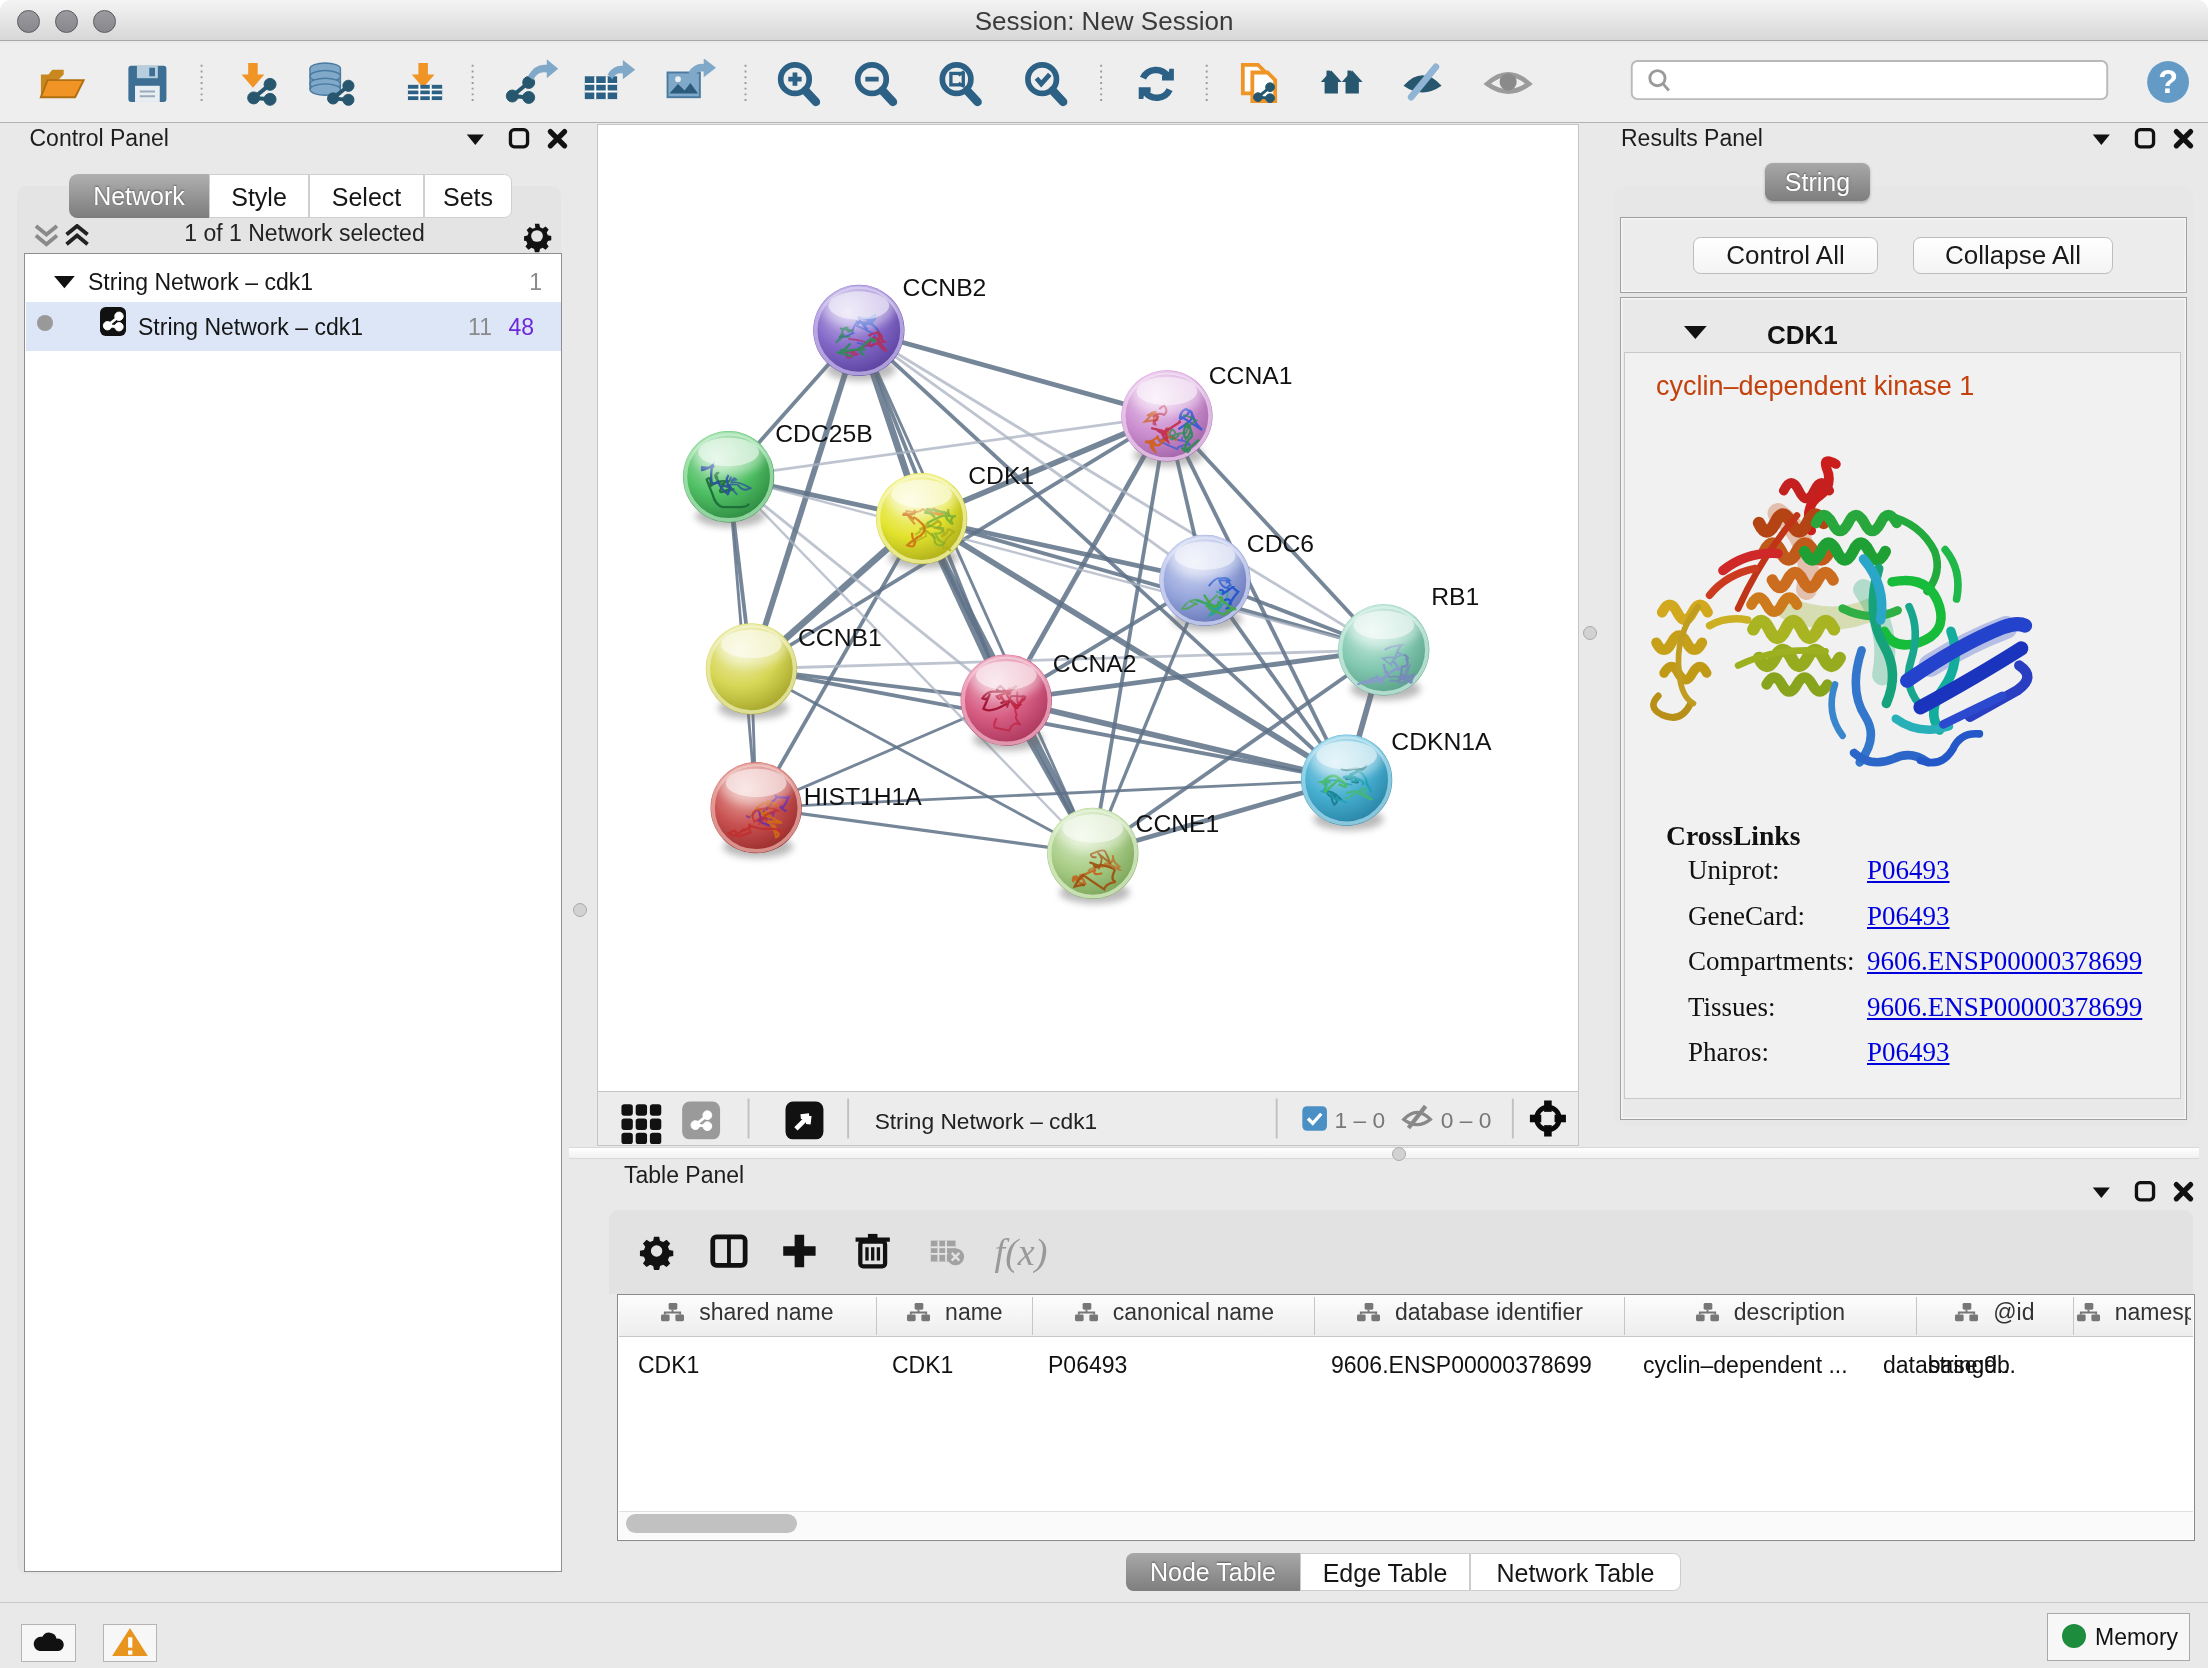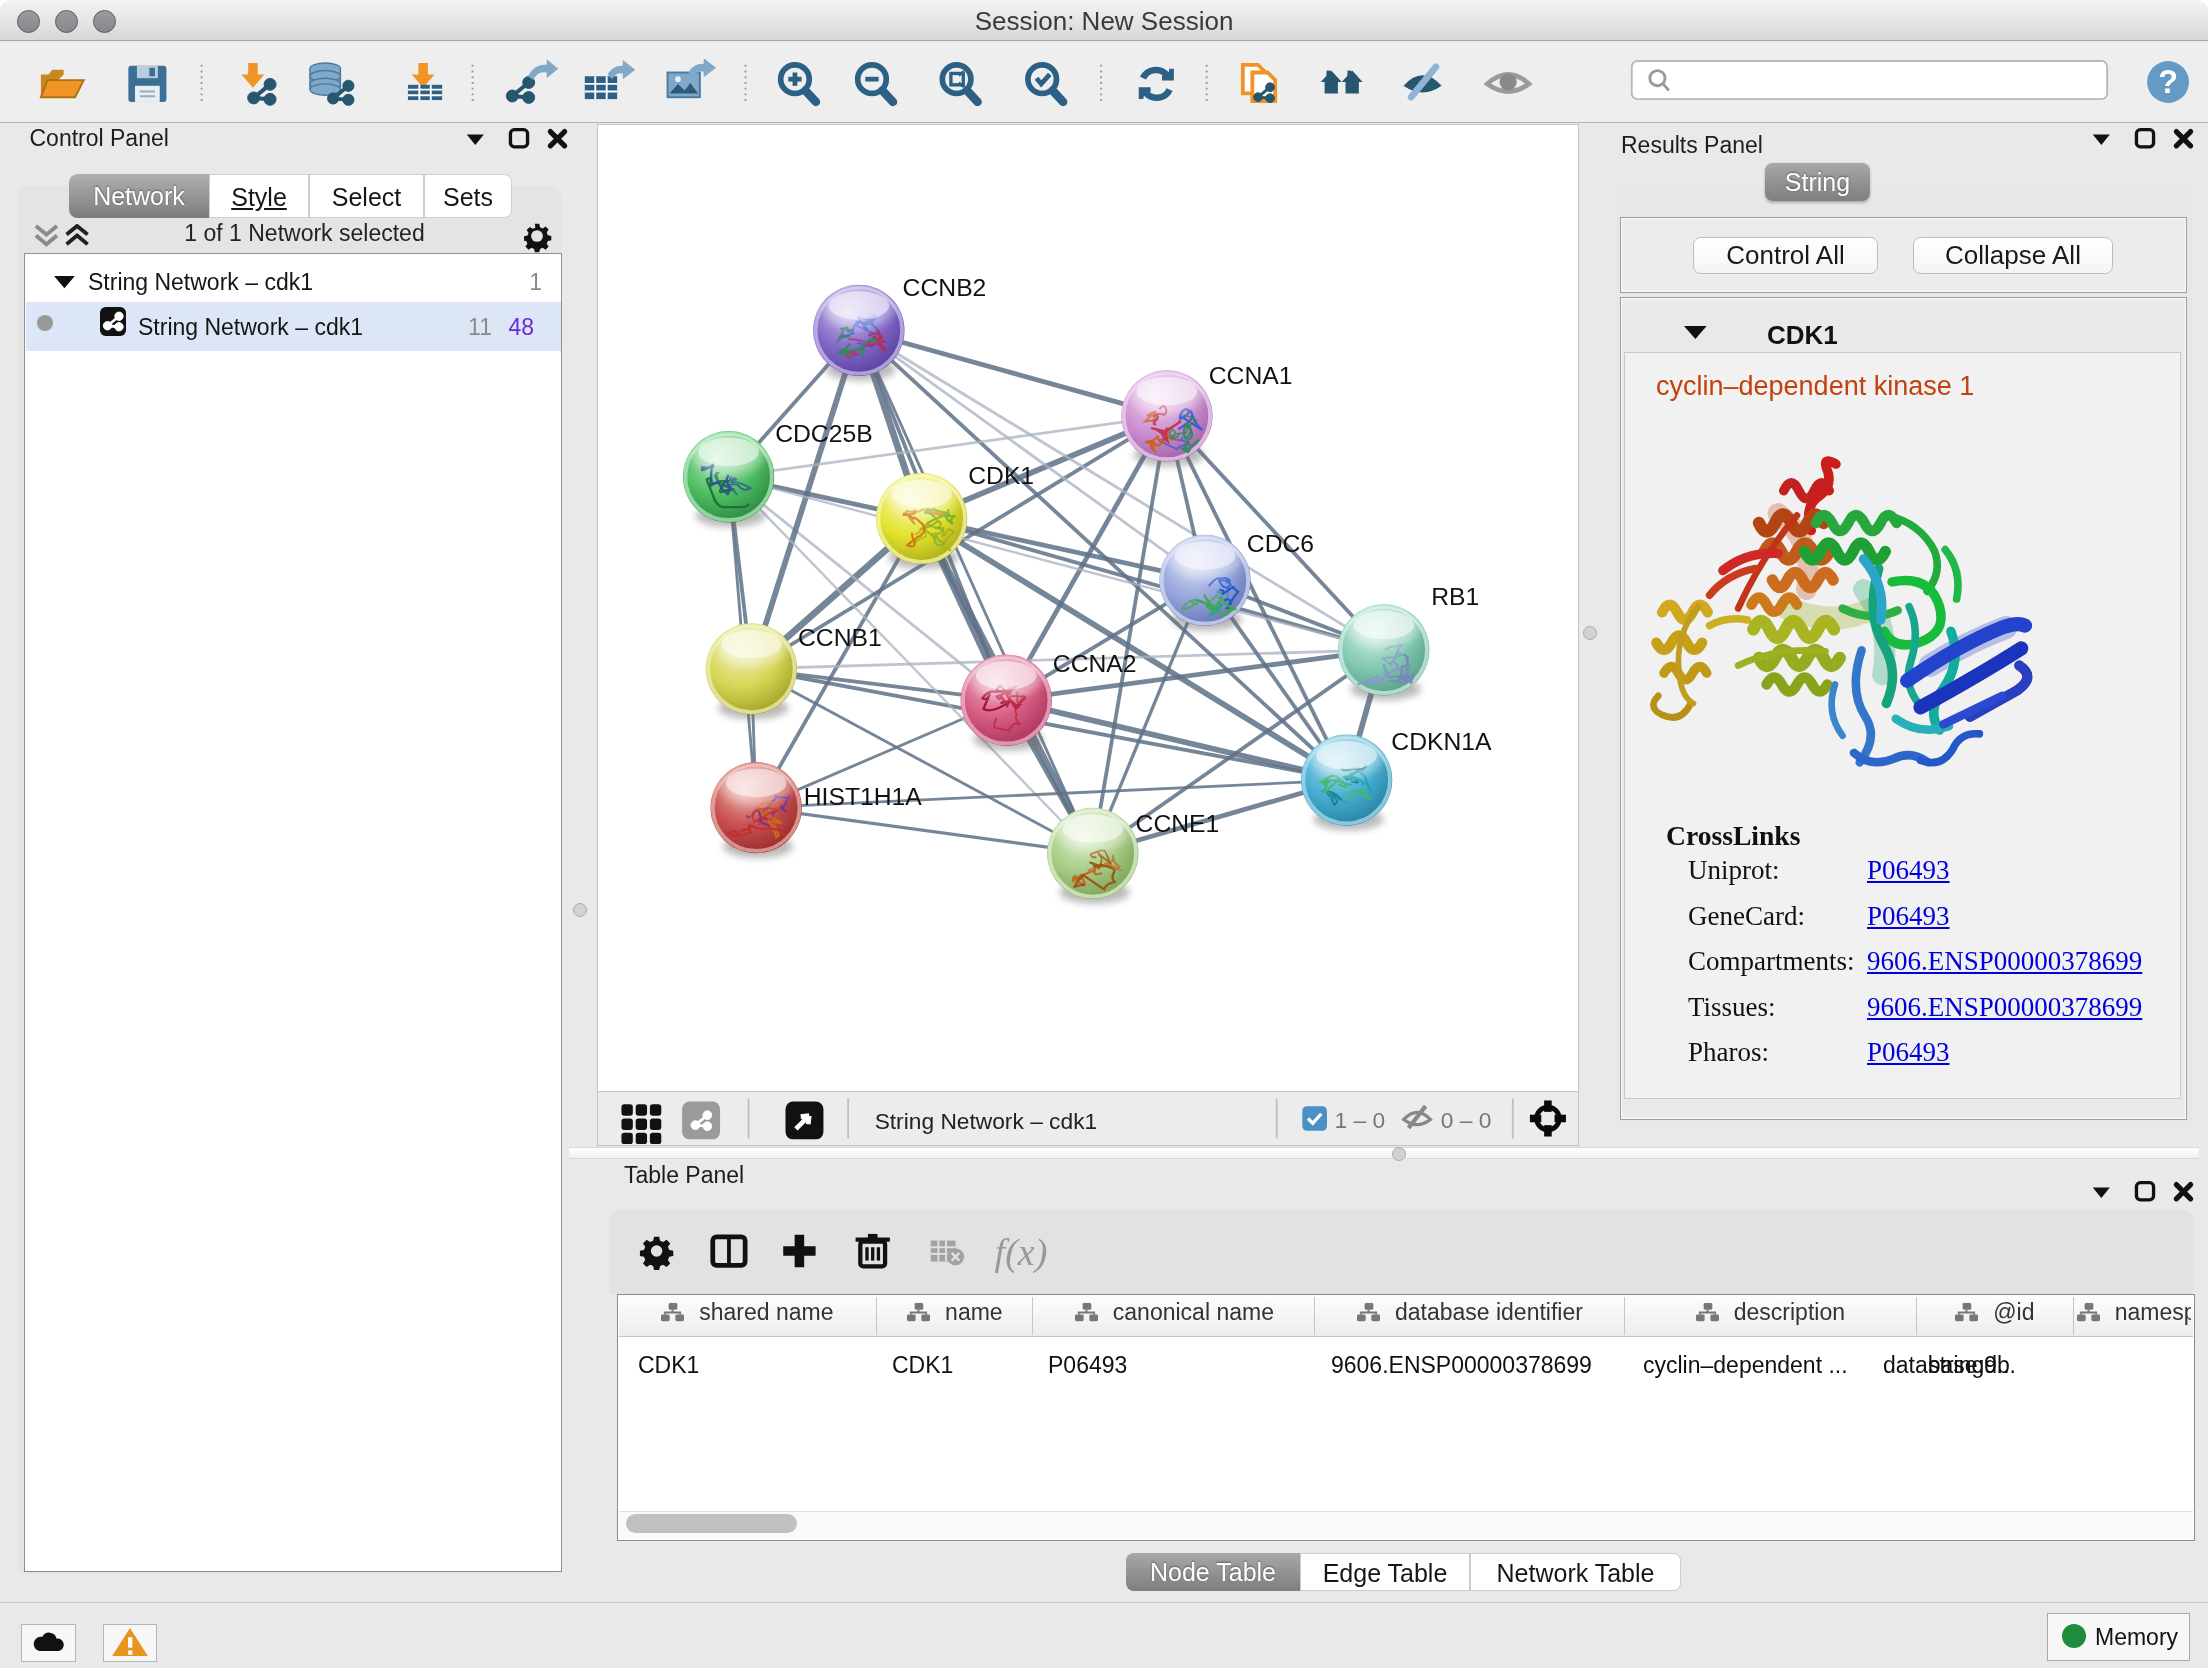--- a/index.html
+++ b/index.html
@@ -167,21 +167,21 @@
       <text x="2280" y="98" text-anchor="middle" font-family="Liberation Sans, sans-serif" font-size="34" font-weight="bold" fill="#fff">?</text>
 </svg>
 <div class="abs panel-title" style="left:29.5px;top:125px;">Control Panel</div>
 <svg width="124" height="28.5" viewBox="0 0 130 30" style="position:absolute;left:457px;top:124px">
       <path d="M 10,11 l 18,0 l -9,11 z" fill="#111"></path>
       <rect x="56" y="6" width="18" height="18" rx="4" fill="none" stroke="#111" stroke-width="3.5"></rect>
       <path d="M 98,8 l 15,15 M 113,8 l -15,15" stroke="#111" stroke-width="5.5" stroke-linecap="round"></path>
     </svg>
 <div class="abs" style="left:17px;top:186px;width:544px;height:1388px;background:#e4e4e4;border-radius:9.5px;"></div>
 <div class="tab sel" style="left:69px;width:140px;">Network</div>
-<div class="tab" style="left:209px;width:100px;text-decoration:underline;">Style</div>
+<div class="tab" style="left:209px;width:100px;">Style</div>
 <div class="tab" style="left:309px;width:115px;">Select</div>
 <div class="tab" style="left:424px;width:88px;border-radius:0 7.6px 7.6px 0;">Sets</div>
 <svg width="67" height="25" viewBox="0 0 70 26" style="position:absolute;left:34px;top:224px">
       <path d="M 2,2 l 11,9 l 11,-9 M 2,12 l 11,9 l 11,-9" stroke="#8a8a8a" stroke-width="4" fill="none"></path>
       <path d="M 34,11 l 11,-9 l 11,9 M 34,21 l 11,-9 l 11,9" stroke="#222" stroke-width="4" fill="none"></path>
     </svg>
 <div class="abs" style="left:124px;top:220px;width:361px;text-align:center;font-size:23px;color:#232323;">1 of 1 Network selected</div>
 <svg width="34" height="34" viewBox="0 0 36 36" style="position:absolute;left:520px;top:219px">
       <path d="M15.3 3h5.4l.9 4.2 3.3 1.4 3.6-2.4 3.8 3.8-2.4 3.6 1.4 3.3 4.2.9v5.4l-4.2.9-1.4 3.3 2.4 3.6-3.8 3.8-3.6-2.4-3.3 1.4-.9 4.2h-5.4l-.9-4.2-3.3-1.4-3.6 2.4-3.8-3.8 2.4-3.6-1.4-3.3L2 23.7v-5.4l4.2-.9 1.4-3.3-2.4-3.6 3.8-3.8 3.6 2.4 3.3-1.4z" fill="#111" transform="scale(0.86) translate(3,3)"></path>
       <circle cx="18" cy="18" r="6.2" fill="#e4e4e4"></circle>
@@ -539,21 +539,21 @@
 <line x1="0" y1="-19" x2="0" y2="-7" stroke-width="8"></line>
         <line x1="0" y1="7" x2="0" y2="19" stroke-width="8"></line>
 <line x1="-19" y1="0" x2="-7" y2="0" stroke-width="8"></line>
         <line x1="7" y1="0" x2="19" y2="0" stroke-width="8"></line>
       </g>
 </svg>
 <div class="abs" style="left:569px;top:1147px;width:1630px;height:12.4px;background:linear-gradient(#ffffff,#f1f1f1);border-top:1px solid #d8d8d8;border-bottom:1px solid #d8d8d8;"></div>
 <div class="abs" style="left:573px;top:903px;width:14.3px;height:14.3px;border-radius:50%;background:#d2d2d2;border:1px solid #aaa;"></div>
 <div class="abs" style="left:1583px;top:626px;width:14.3px;height:14.3px;border-radius:50%;background:#d2d2d2;border:1px solid #aaa;"></div>
 <div class="abs" style="left:1392px;top:1147px;width:14.3px;height:14.3px;border-radius:50%;background:#d2d2d2;border:1px solid #aaa;"></div>
-<div class="abs panel-title" style="left:1621px;top:125px;margin-top:7px;">Results Panel</div>
+<div class="abs panel-title" style="left:1621px;top:125px;">Results Panel</div>
 <svg width="124" height="28.5" viewBox="0 0 130 30" style="position:absolute;left:2083px;top:124px">
       <path d="M 10,11 l 18,0 l -9,11 z" fill="#111"></path>
       <rect x="56" y="6" width="18" height="18" rx="4" fill="none" stroke="#111" stroke-width="3.5"></rect>
       <path d="M 98,8 l 15,15 M 113,8 l -15,15" stroke="#111" stroke-width="5.5" stroke-linecap="round"></path>
     </svg>
 <div class="abs" style="left:1614px;top:186px;width:579px;height:940px;background:#e7e7e7;border-radius:9.5px;"></div>
 <div class="abs" style="left:1765px;top:163px;width:105px;height:38px;background:linear-gradient(#a8a8a8,#7e7e7e);border-radius:7.6px;color:#fff;font-size:25px;text-align:center;line-height:38px;text-shadow:0 -1px 1.9px rgba(0,0,0,.4);box-shadow:0 1.9px 2.9px rgba(0,0,0,.25);">String</div>
 <div class="abs etched" style="left:1620px;top:217px;width:567px;height:76px;background:#ececec;"></div>
 <div class="btn" style="left:1693px;top:237px;width:185px;height:37px;line-height:35px;">Control All</div>
 <div class="btn" style="left:1913px;top:237px;width:200px;height:37px;line-height:35px;">Collapse All</div>

